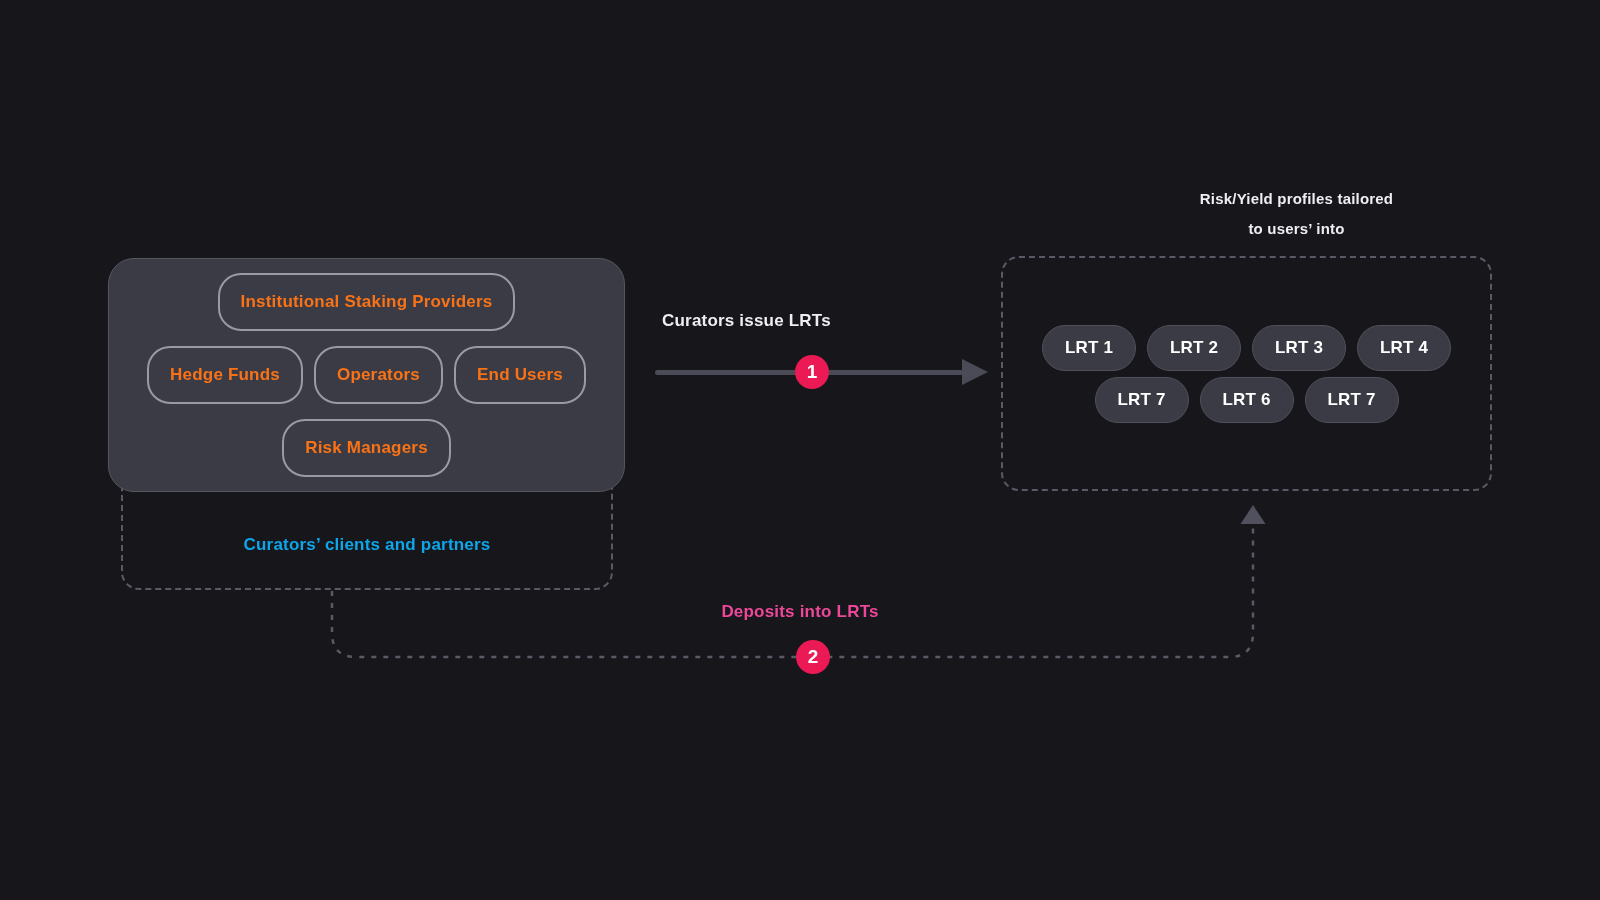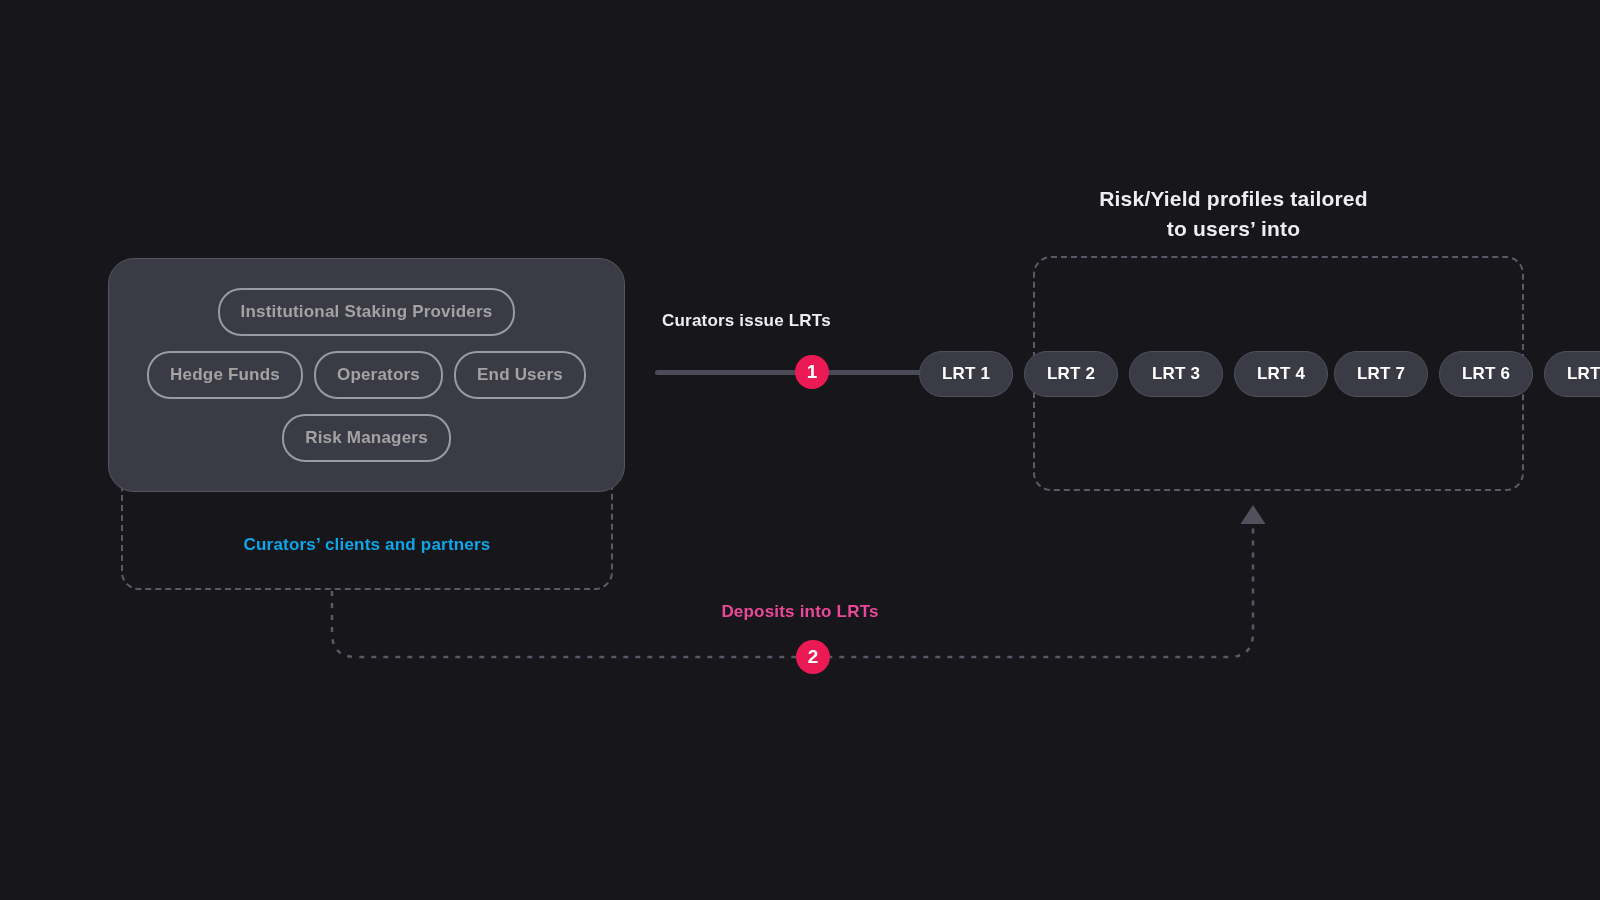--- a/index.html
+++ b/index.html
@@ -29,26 +29,26 @@
     background: #3b3b46;
     border: 1.5px solid #55555f;
     border-radius: 26px;
     display: flex; flex-direction: column;
     align-items: center; justify-content: center;
     gap: 15px;
     z-index: 2;
   }
   .pill-row { display: flex; gap: 11px; }
   .client-pill {
-    height: 48px;
+    height: 58px;
     padding: 0 21px;
     border: 2px solid #9a9aa6;
     border-radius: 23px;
     display: flex; align-items: center; justify-content: center;
-    color: #a3a3a3;
+    color: #f97316;
     font-size: 17px; font-weight: 700;
     white-space: nowrap;
     letter-spacing: .2px;
   }
   .clients-caption {
     position: absolute;
     left: 121px; top: 535px;
     width: 492px;
     text-align: center;
     color: #0ea5e9;
@@ -90,35 +90,35 @@
     font-size: 19px; font-weight: 700;
     display: flex; align-items: center; justify-content: center;
     z-index: 3;
   }
   #badge1 { left: 795px; top: 355px; }
   #badge2 { left: 796px; top: 640px; }
 
   
   .lrt-title {
     position: absolute;
-    left: 988px; top: 184px;
+    left: 1051px; top: 184px;
     width: 491px;
     text-align: center;
     color: #eeedf1;
-    font-size: 21px; font-weight: 600;
+    font-size: 15px; font-weight: 600;
     line-height: 30px;
     letter-spacing: .2px;
   }
   .lrt-dashed-box {
     position: absolute;
-    left: 1033px; top: 256px;
+    left: 1001px; top: 256px;
     width: 491px; height: 235px;
     border: 2px dashed #5a5a66;
     border-radius: 18px;
-    display: flex; flex-direction: row;
+    display: flex; flex-direction: column;
     align-items: center; justify-content: center;
     gap: 6px;
     z-index: 2;
   }
   .lrt-row { display: flex; gap: 11px; }
   .lrt-pill {
     width: 94px; height: 46px;
     background: #3b3b45;
     border: 1.5px solid #50505c;
     border-radius: 23px;

